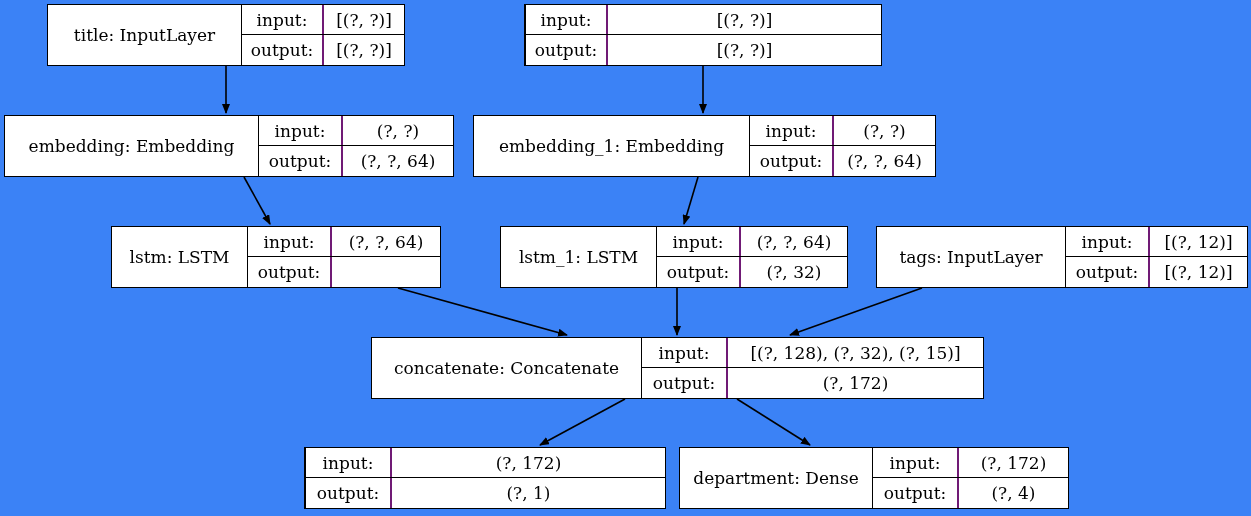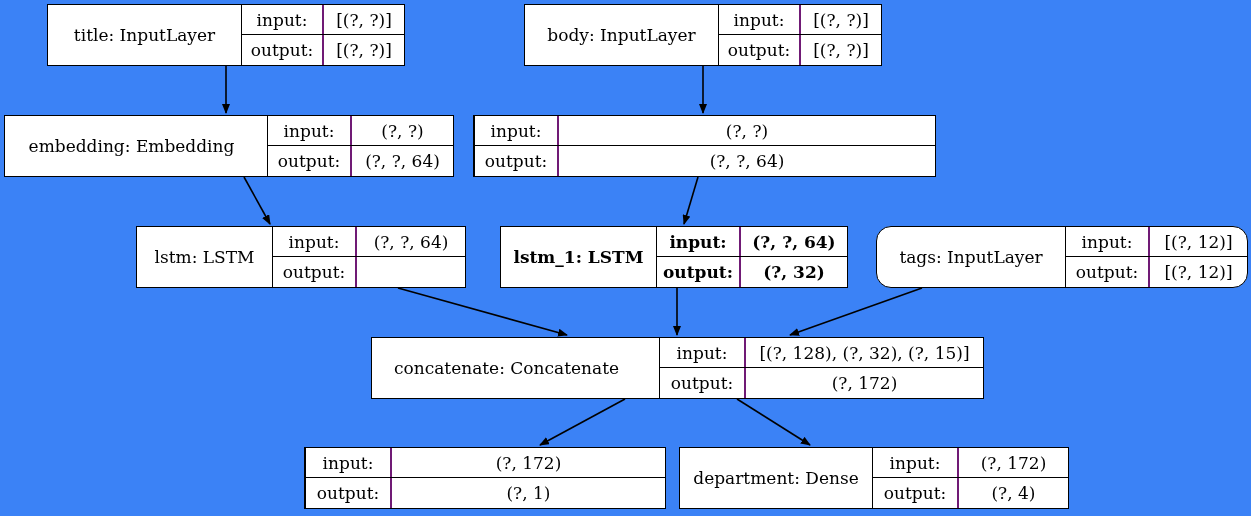--- a/index.html
+++ b/index.html
@@ -113,102 +113,102 @@
         <div class="io-value">[(?, ?)]</div>
       </div>
       <div class="io-row">
         <div class="io-label" style="width: 82px;">output:</div>
         <div class="io-value">[(?, ?)]</div>
       </div>
     </div>
   </div>
 
   <div class="node" style="left: 524px; top: 4px; width: 358px; height: 62px;">
-    <div class="node-name" style="width: 193px;">body: InputLayer</div>
     <div class="io-table">
       <div class="io-row top">
         <div class="io-label" style="width: 82px;">input:</div>
         <div class="io-value">[(?, ?)]</div>
       </div>
       <div class="io-row">
         <div class="io-label" style="width: 82px;">output:</div>
         <div class="io-value">[(?, ?)]</div>
       </div>
     </div>
   </div>
 
-  <div class="node" style="left: 4px; top: 115px; width: 450px; height: 62px; gap: 9px;">
+  <div class="node" style="left: 4px; top: 115px; width: 450px; height: 62px;">
     <div class="node-name" style="width: 253px;">embedding: Embedding</div>
     <div class="io-table">
       <div class="io-row top">
         <div class="io-label" style="width: 84px;">input:</div>
         <div class="io-value">(?, ?)</div>
       </div>
       <div class="io-row">
         <div class="io-label" style="width: 84px;">output:</div>
         <div class="io-value">(?, ?, 64)</div>
       </div>
     </div>
   </div>
 
   <div class="node" style="left: 473px; top: 115px; width: 463px; height: 62px;">
+    <div class="node-name" style="width: 275px;">embedding_1: Embedding</div>
     <div class="io-table">
       <div class="io-row top">
         <div class="io-label" style="width: 84px;">input:</div>
         <div class="io-value">(?, ?)</div>
       </div>
       <div class="io-row">
         <div class="io-label" style="width: 84px;">output:</div>
         <div class="io-value">(?, ?, 64)</div>
       </div>
     </div>
   </div>
 
-  <div class="node" style="left: 136px; top: 226px; width: 330px; height: 62px;">
+  <div class="node" style="left: 111px; top: 226px; width: 330px; height: 62px;">
     <div class="node-name" style="width: 135px;">lstm: LSTM</div>
     <div class="io-table">
       <div class="io-row top">
         <div class="io-label" style="width: 84px;">input:</div>
         <div class="io-value">(?, ?, 64)</div>
       </div>
       <div class="io-row">
         <div class="io-label" style="width: 84px;">output:</div>
       </div>
     </div>
   </div>
 
-  <div class="node" style="left: 500px; top: 226px; width: 348px; height: 62px; font-weight: bold;">
+  <div class="node" style="left: 500px; top: 226px; width: 348px; height: 62px;">
     <div class="node-name" style="width: 155px;">lstm_1: LSTM</div>
     <div class="io-table">
       <div class="io-row top">
         <div class="io-label" style="width: 84px;">input:</div>
         <div class="io-value">(?, ?, 64)</div>
       </div>
       <div class="io-row">
         <div class="io-label" style="width: 84px;">output:</div>
         <div class="io-value">(?, 32)</div>
       </div>
     </div>
   </div>
 
-  <div class="node" style="left: 876px; top: 226px; width: 372px; height: 62px; border-radius: 15px;">
+  <div class="node" style="left: 876px; top: 226px; width: 372px; height: 62px;">
     <div class="node-name" style="width: 188px;">tags: InputLayer</div>
     <div class="io-table">
       <div class="io-row top">
         <div class="io-label" style="width: 84px;">input:</div>
         <div class="io-value">[(?, 12)]</div>
       </div>
       <div class="io-row">
         <div class="io-label" style="width: 84px;">output:</div>
         <div class="io-value">[(?, 12)]</div>
       </div>
     </div>
   </div>
 
-  <div class="node" style="left: 371px; top: 337px; width: 613px; height: 62px; gap: 18px;">
+  <div class="node" style="left: 371px; top: 337px; width: 613px; height: 62px;">
     <div class="node-name" style="width: 269px;">concatenate: Concatenate</div>
     <div class="io-table">
       <div class="io-row top">
         <div class="io-label" style="width: 86px;">input:</div>
         <div class="io-value">[(?, 128), (?, 32), (?, 15)]</div>
       </div>
       <div class="io-row">
         <div class="io-label" style="width: 86px;">output:</div>
         <div class="io-value">(?, 172)</div>
       </div>

